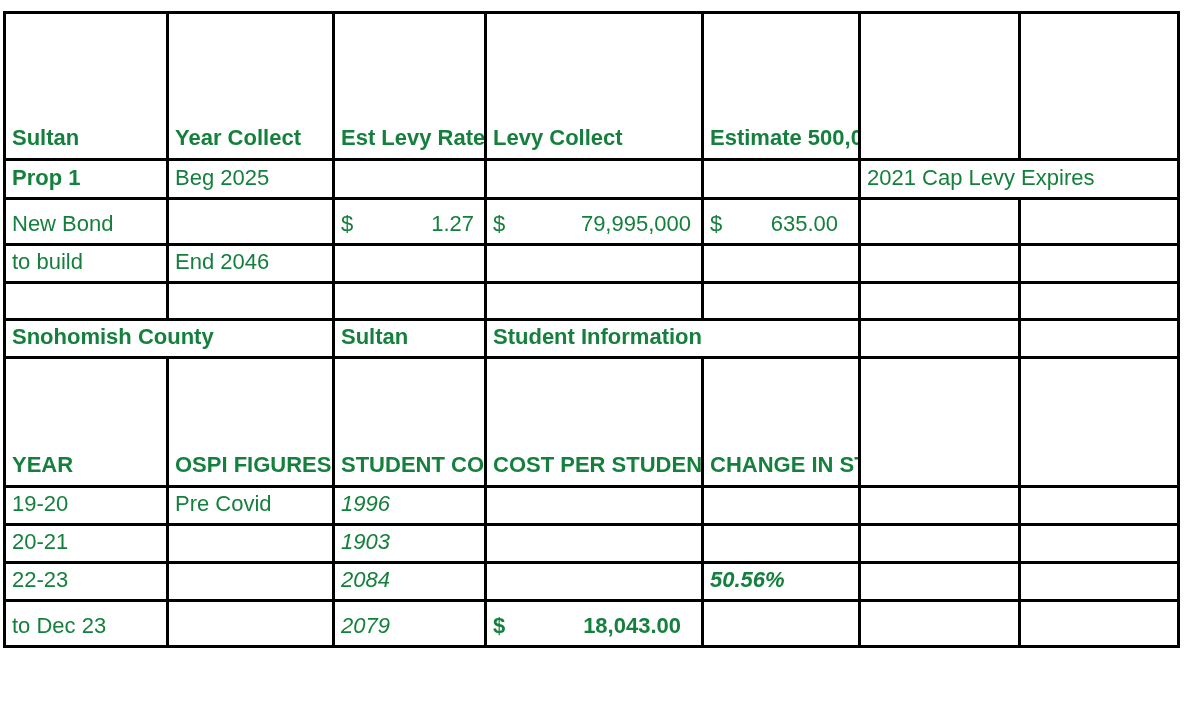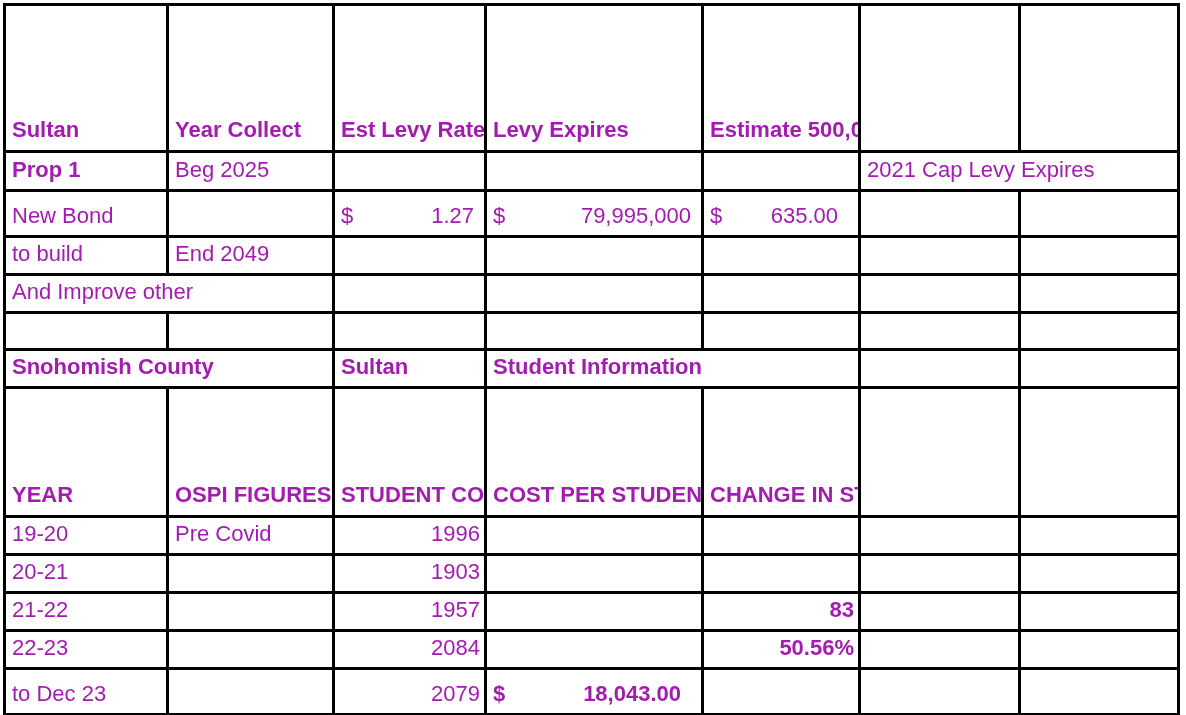--- a/index.html
+++ b/index.html
@@ -4,45 +4,45 @@
 <style>
   html, body {
     margin: 0;
     padding: 0;
     background: #ffffff;
   }
   .sheet {
     width: 1186px;
     height: 715px;
     box-sizing: border-box;
-    padding: 3px 0 0 3px;
+    padding: 11px 0 0 3px;
     background: #ffffff;
     font-family: "Liberation Sans", "DejaVu Sans", sans-serif;
-    color: #a21caf;
+    color: #15803d;
   }
   table.grid {
     border-collapse: collapse;
     table-layout: fixed;
     width: 1174px;
   }
   table.grid td {
     border: 3px solid #000000;
     vertical-align: bottom;
     font-size: 22px;
     line-height: 32px;
     padding: 0 4px 3px 6px;
     overflow: hidden;
     white-space: nowrap;
     background: #ffffff;
   }
   tr.r1 td, tr.r9 td { line-height: 33px; padding-bottom: 4px; }
   .b { font-weight: bold; }
   .i { }
   .wrap { white-space: pre-line; }
-  .num { text-align: right; padding-right: 6px; }
+  .num { text-align: left; padding-right: 6px; font-style: italic; }
   .money { display: flex; justify-content: space-between; align-items: flex-end; }
   .money .amt { padding-right: 6px; margin-top: 8px; }
   .money.inset .amt { padding-right: 16px; }
 </style>
 </head>
 <body>
 
 <div class="sheet">
   <table class="grid">
     <colgroup>
@@ -56,21 +56,21 @@
     </colgroup>
 
     <tbody>
         <tr class="r1" style="height:147px">
       <td class="b">Sultan</td>
       <td class="b">Year Collect</td>
       <td class="b wrap">Est Levy
 Rate/1000
 Assessed
 Value</td>
-      <td class="b">Levy Expires</td>
+      <td class="b">Levy Collect</td>
       <td class="b wrap">Estimate
 500,000
 Home Per
 Year</td>
       <td></td>
       <td></td>
     </tr>
 
     <tr style="height:39px">
       <td class="b">Prop 1</td>
@@ -101,37 +101,29 @@
           <span class="cur">$</span>
           <span class="amt">635.00</span>
         </div>
       </td>
       <td></td>
       <td></td>
     </tr>
 
     <tr style="height:37px">
       <td>to build</td>
-      <td>End 2049</td>
-      <td></td>
-      <td></td>
-      <td></td>
-      <td></td>
-      <td></td>
-    </tr>
-
-
-    <tr style="height:37px">
-      <td colspan="2">And Improve other</td>
-      <td></td>
-      <td></td>
-      <td></td>
-      <td></td>
-      <td></td>
-    </tr>
+      <td>End 2046</td>
+      <td></td>
+      <td></td>
+      <td></td>
+      <td></td>
+      <td></td>
+    </tr>
+
+
 
     <tr style="height:37px">
       <td></td>
       <td></td>
       <td></td>
       <td></td>
       <td></td>
       <td></td>
       <td></td>
     </tr>
@@ -172,29 +164,20 @@
     <tr style="height:38px">
       <td>20-21</td>
       <td></td>
       <td class="num">1903</td>
       <td></td>
       <td></td>
       <td></td>
       <td></td>
     </tr>
 
-    <tr style="height:37px">
-      <td>21-22</td>
-      <td></td>
-      <td class="num">1957</td>
-      <td></td>
-      <td class="num b">83</td>
-      <td></td>
-      <td></td>
-    </tr>
 
     <tr style="height:38px">
       <td>22-23</td>
       <td></td>
       <td class="num">2084</td>
       <td></td>
       <td class="num b">50.56%</td>
       <td></td>
       <td></td>
     </tr>

